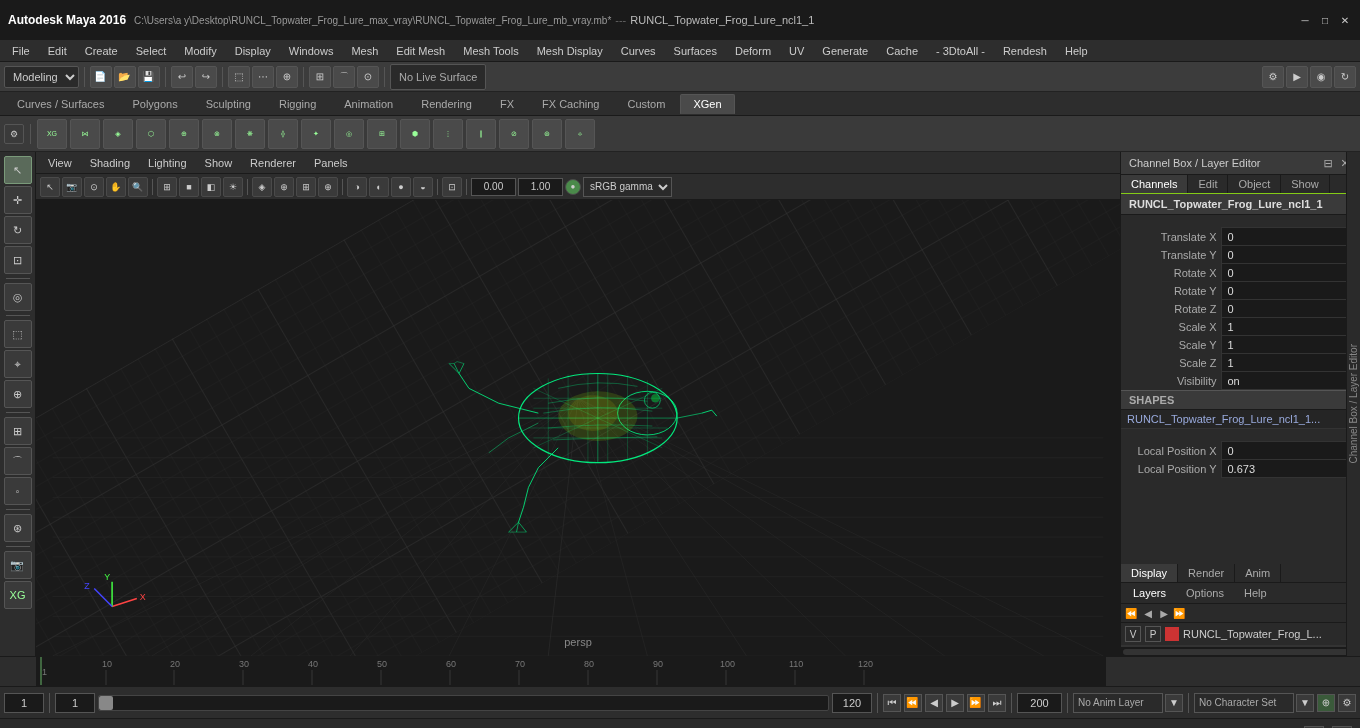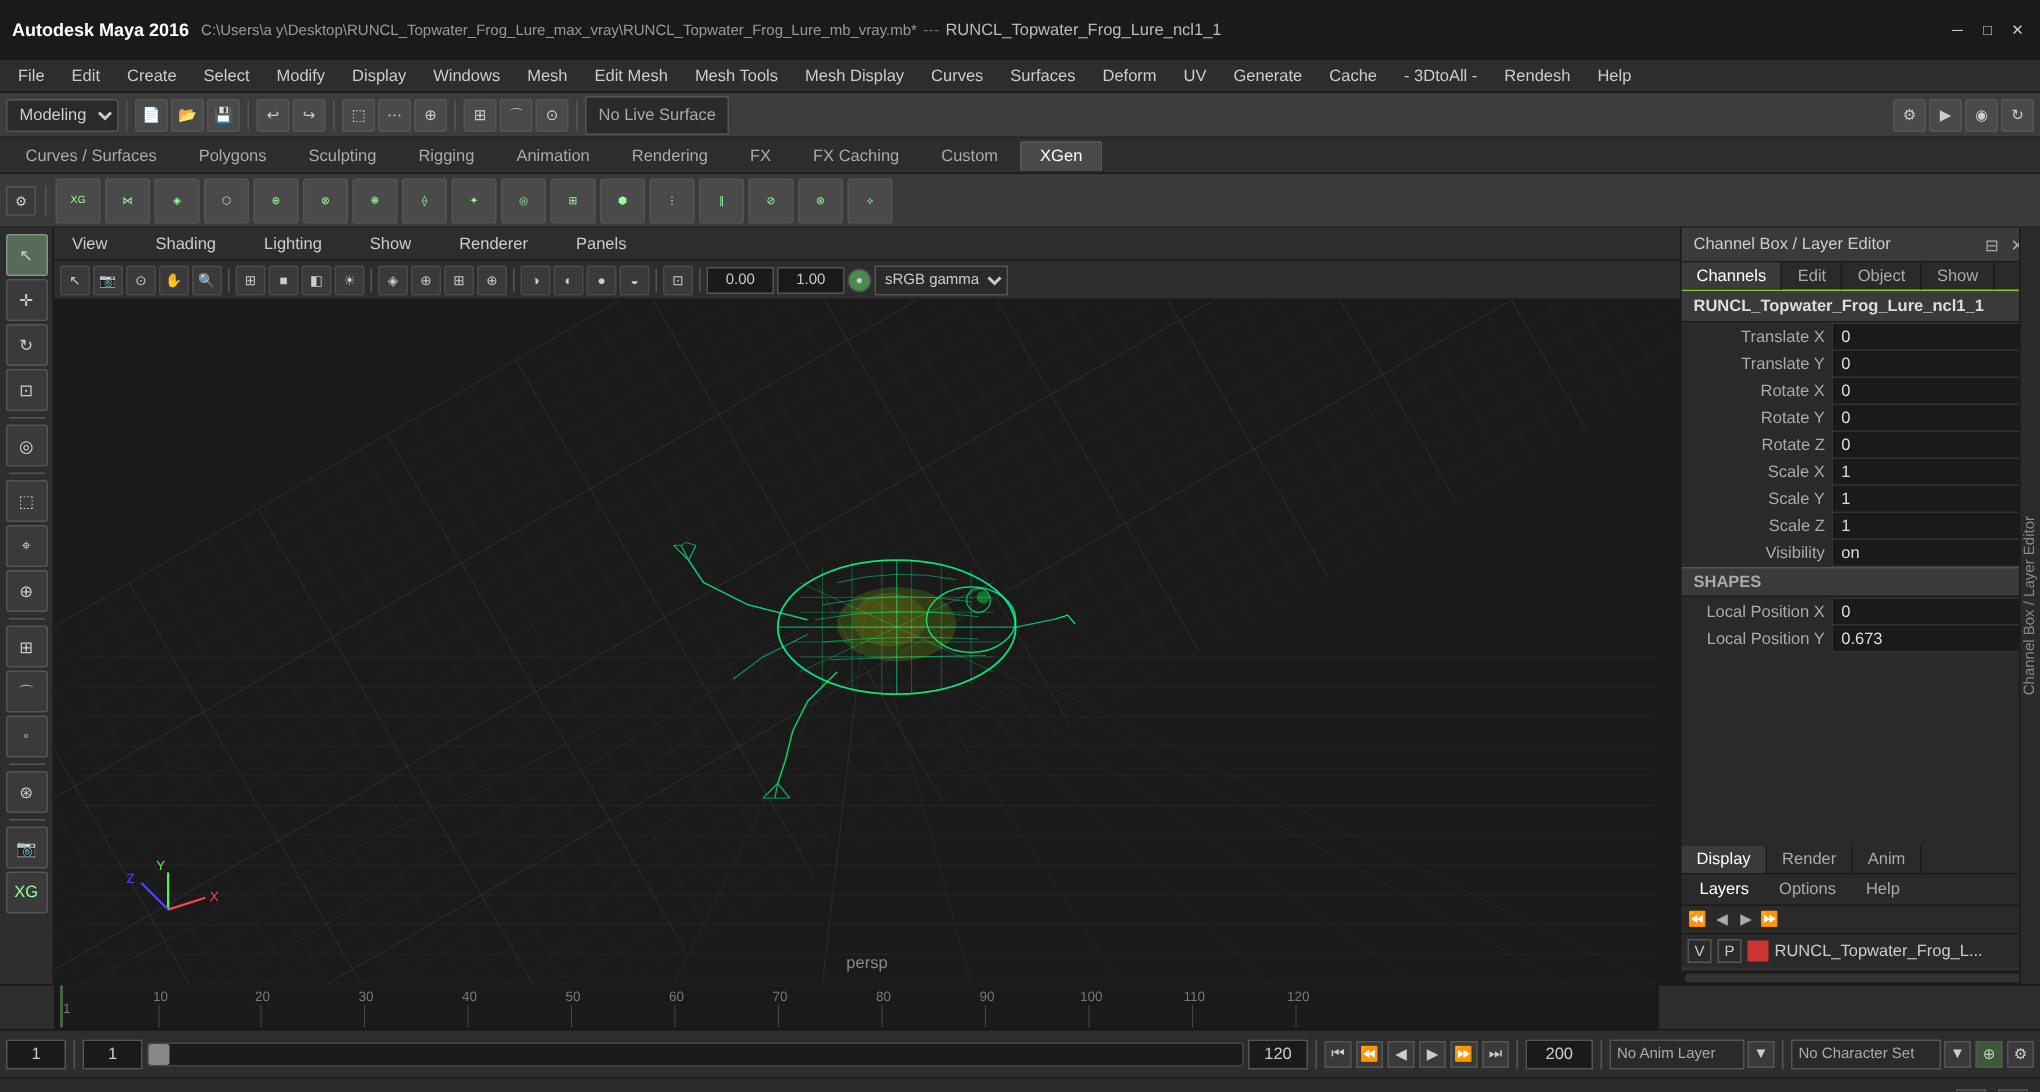--- a/index.html
+++ b/index.html
@@ -214,21 +214,21 @@
       background: #1a1a1a;
       position: relative;
       overflow: hidden;
     }
     #viewport-menu {
       background: #2d2d2d;
       height: 22px;
       display: flex;
       align-items: center;
       padding: 0 4px;
-      gap: 16px;
+      gap: 2px;
       border-bottom: 1px solid #1a1a1a;
     }
     .vp-menu-item {
       padding: 2px 8px;
       cursor: pointer;
       color: #ccc;
       font-size: 11px;
       border-radius: 2px;
     }
 
@@ -328,20 +328,21 @@
       padding: 4px 8px;
       font-size: 11px;
       color: #ddd;
       border-bottom: 1px solid #1a1a1a;
       font-weight: bold;
     }
 
     .channel-table {
       width: 100%;
       border-collapse: collapse;
+      margin-top: 12px;
     }
     .channel-table tr {
       height: 18px;
     }
     .channel-table td {
       padding: 1px 6px;
       font-size: 11px;
       color: #ccc;
     }
     .channel-table td:first-child {
@@ -960,20 +961,21 @@
           <td>1</td>
         </tr>
         <tr>
           <td>Visibility</td>
           <td>on</td>
         </tr>
       </tbody>
         </table>
 
       <div class="section-header">SHAPES</div>
+      <div style="padding:3px 6px; font-size:11px; color:#9ad; background:#252525; border-bottom:1px solid #333; cursor:pointer;">RUNCL_Topwater_Frog_Lure_ncl1_1...</div>
       <table class="channel-table">
         <tbody>
             <tr>
           <td>Local Position X</td>
           <td>0</td>
         </tr>
         <tr>
           <td>Local Position Y</td>
           <td>0.673</td>
         </tr>

